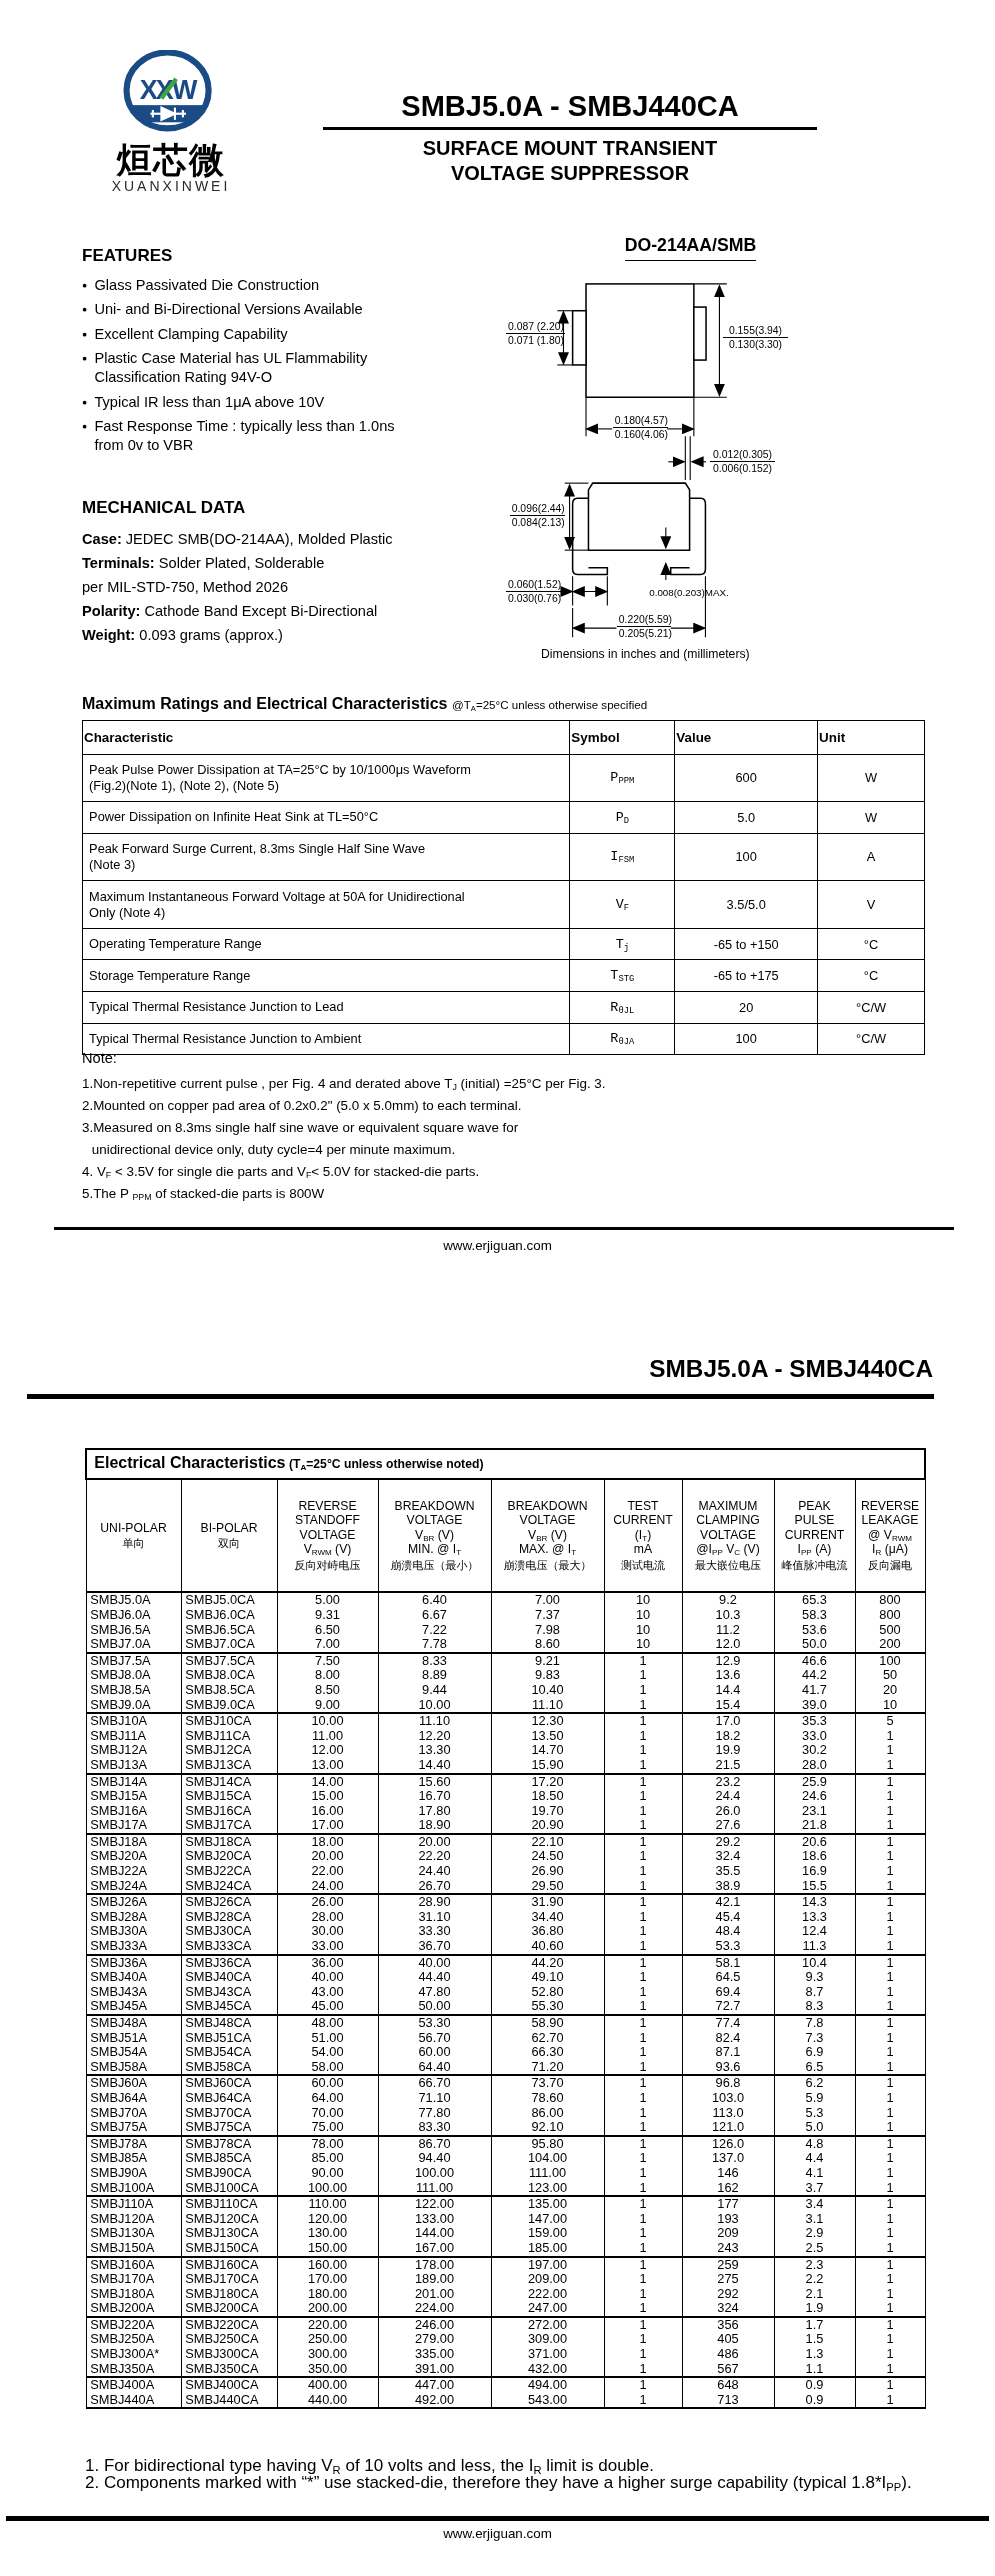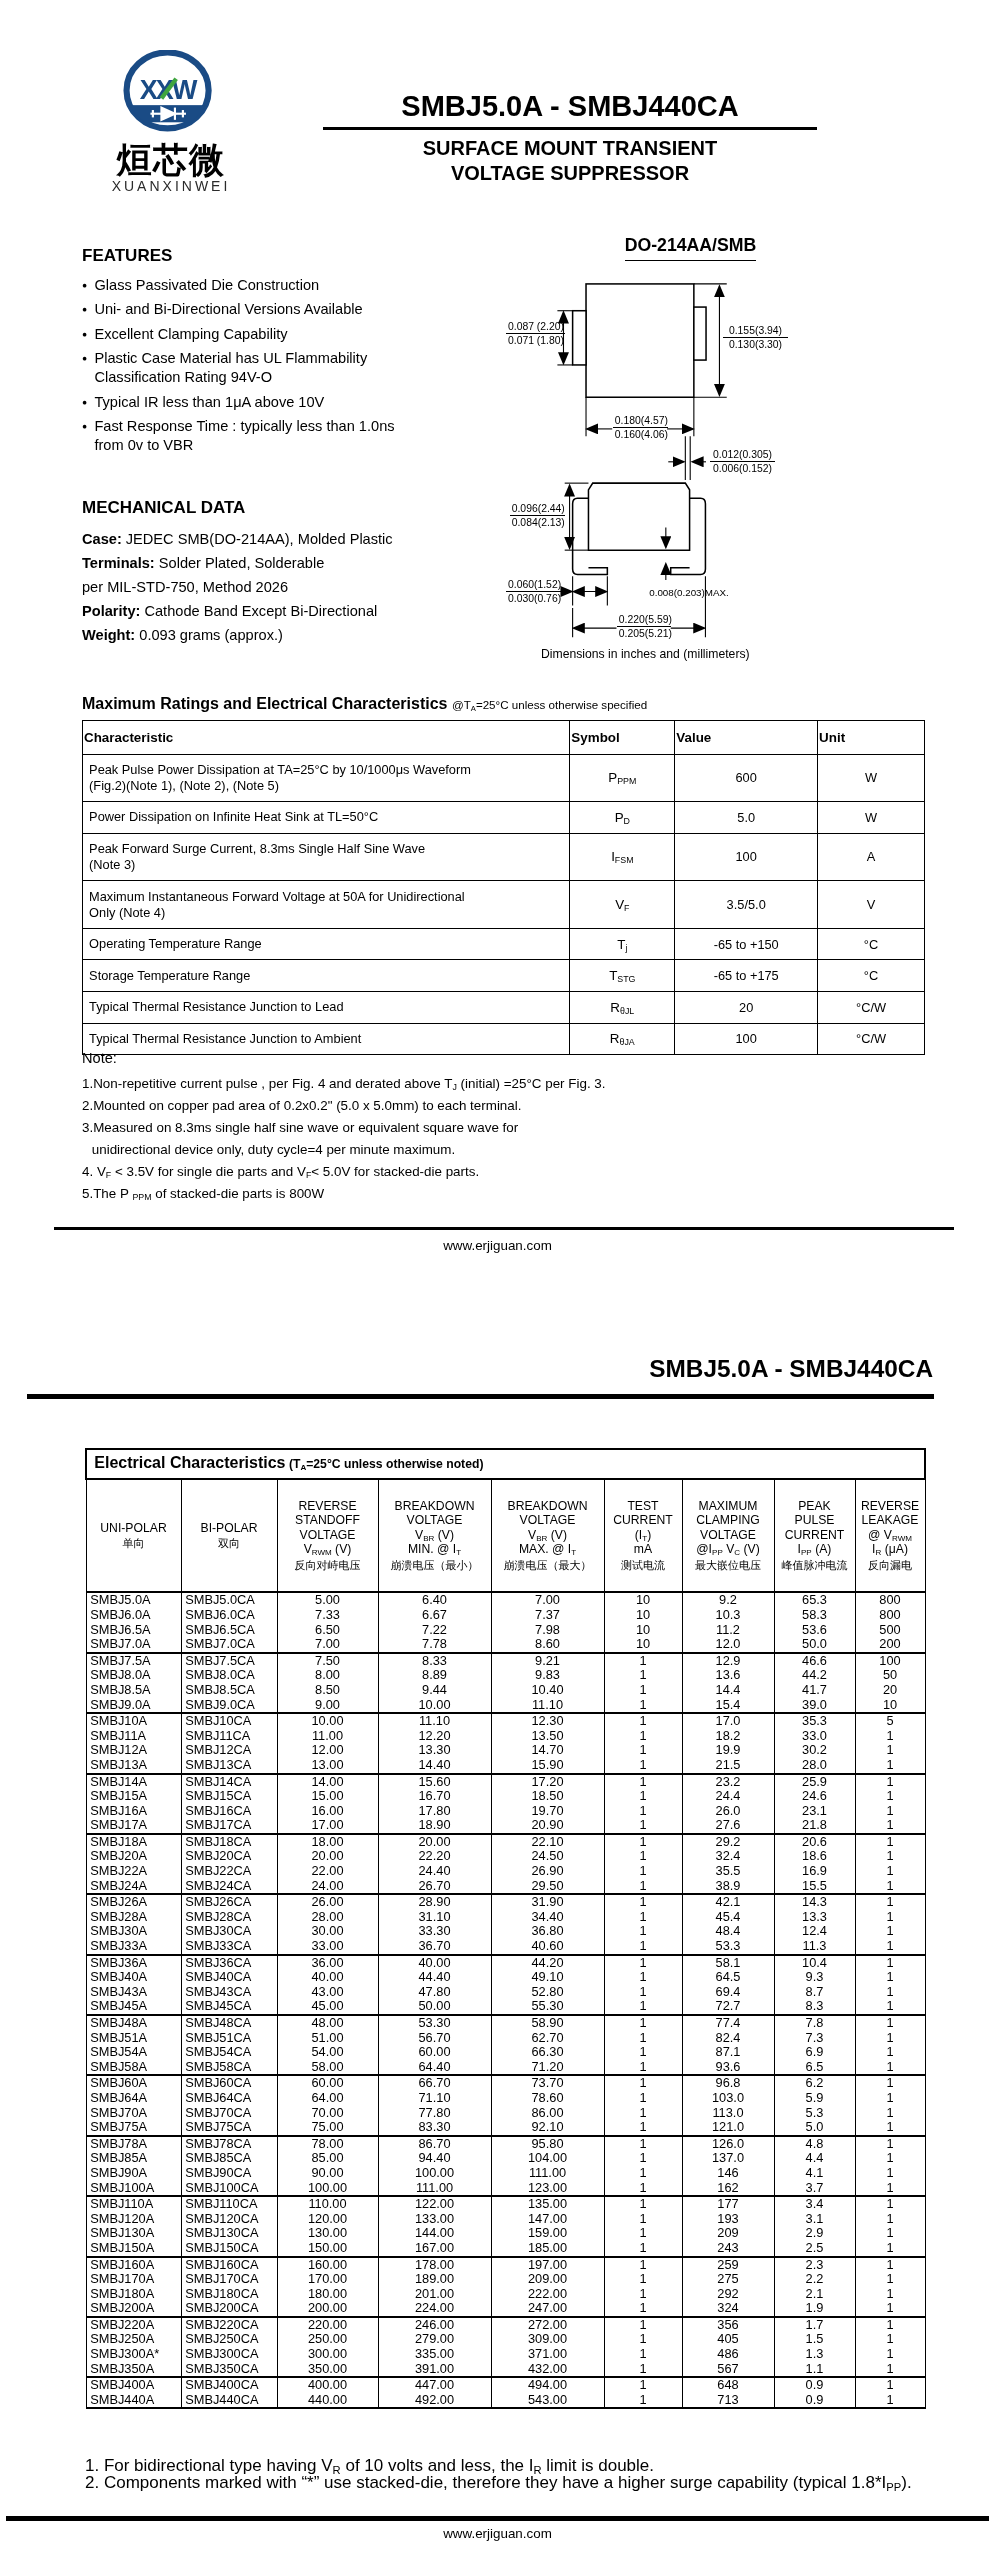--- a/index.html
+++ b/index.html
@@ -32,21 +32,21 @@
   .dim .num.bar{border-bottom:1.2px solid #000;}
   #pkg-caption{position:absolute;left:18.3px;top:412px;width:244px;text-align:center;font-size:12.2px;}
   
   #ratings-heading{left:82px;top:695px;width:854px;font-size:16px;font-weight:bold;}
   #ratings-heading .hnote{font-size:11.6px;font-weight:normal;}
   #ratings-table{left:82px;top:720px;width:843px;border-collapse:collapse;}
   #ratings-table th,#ratings-table td{border:1.8px solid #000;font-size:12.8px;}
   #ratings-table th{height:30.5px;font-size:13.4px;font-weight:bold;text-align:left;}
   #ratings-table td.char{text-align:left;padding:7.3px 6.1px;line-height:16px;}
   #ratings-table td.sym,#ratings-table td.val,#ratings-table td.unit{text-align:center;padding:6.1px 2.4px;}
-  #ratings-table td.sym{font-size:13.4px;}
+  #ratings-table td.sym{font-size:13.4px;font-family:Liberation Mono, monospace;}
   
   #notes{left:82px;top:1050px;width:610px;}
   #notes-heading{font-size:14.6px;margin-bottom:7.3px;}
   .note-item{font-size:13.4px;line-height:22px;}
   .note-item .cont{padding-left:9.8px;}
   
   #p1-rule{left:54px;top:1227px;width:900px;height:3px;background:#000;}
   #p1-url{left:0;top:1238px;width:995px;text-align:center;font-size:13.4px;}
   #p2-title{left:0;top:1355px;width:933px;text-align:right;font-size:24.4px;font-weight:bold;}
   #p2-rule{left:27.4px;top:1394px;width:907px;height:4.9px;background:#000;}
@@ -453,21 +453,21 @@
           <td>6.40</td>
           <td>7.00</td>
           <td>10</td>
           <td>9.2</td>
           <td>65.3</td>
           <td>800</td>
         </tr>
         <tr class="databody">
           <td class="pn">SMBJ6.0A</td>
           <td class="pn">SMBJ6.0CA</td>
-          <td>7.33</td>
+          <td>9.31</td>
           <td>6.67</td>
           <td>7.37</td>
           <td>10</td>
           <td>10.3</td>
           <td>58.3</td>
           <td>800</td>
         </tr>
         <tr class="databody">
           <td class="pn">SMBJ6.5A</td>
           <td class="pn">SMBJ6.5CA</td>

